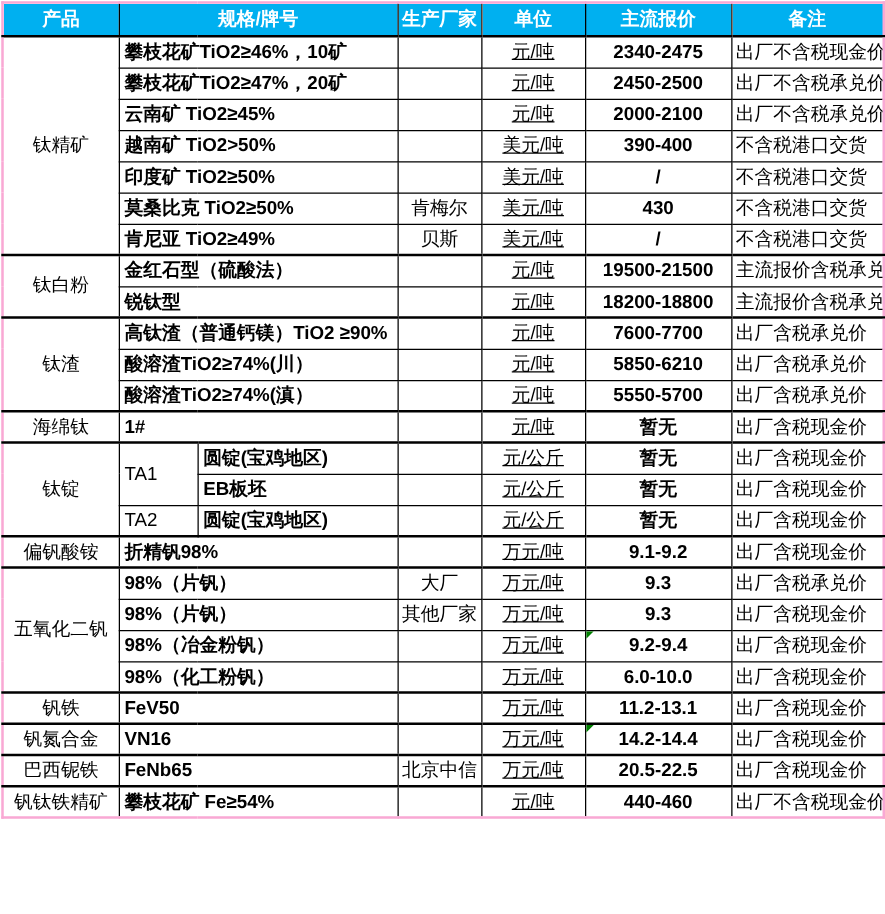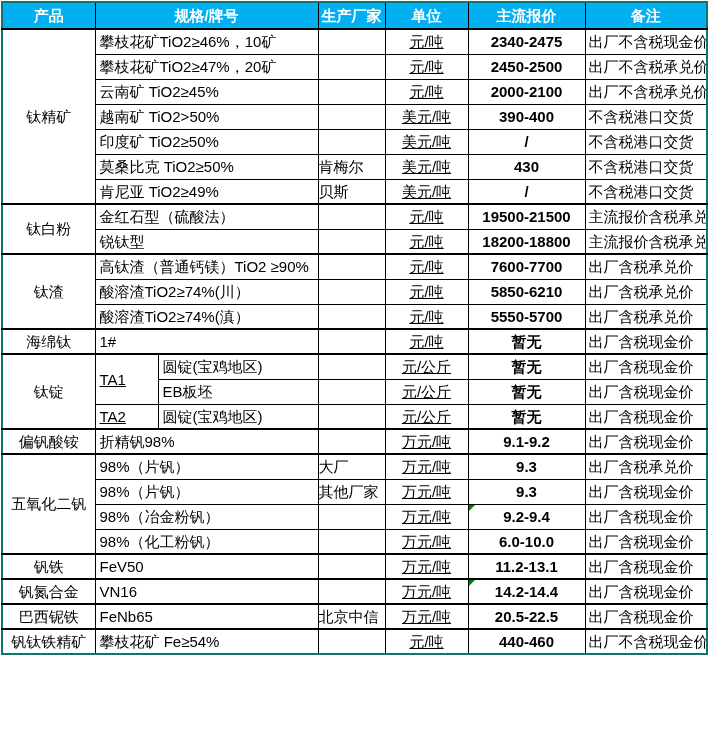--- a/index.html
+++ b/index.html
@@ -13,21 +13,21 @@
   .table-wrap {
     position: absolute;
     top: 1px;
     left: 1px;
   }
   table.price-table {
     border-collapse: collapse;
     table-layout: fixed;
     width: 705px;
     height: 495px;
-    border: 2px solid #0f766e;
+    border: 2px solid #f9a8d4;
   }
   .price-table th,
   .price-table td {
     border: 1px solid #000000;
     padding: 0 2px;
     font-size: 15px;
     color: #000000;
     white-space: nowrap;
     overflow: hidden;
     vertical-align: middle;
@@ -37,23 +37,23 @@
     background: #00B0F0;
     color: #ffffff;
     font-weight: bold;
     text-align: center;
     border-bottom: 2px solid #000000;
     height: 25px;
   }
   .price-table tbody tr { height: 25px; }
   .price-table tbody tr.group-start td { border-top: 2px solid #000000; }
   td.cell-product { text-align: center; }
-  td.cell-grade   { text-align: left; padding-left: 4px; text-decoration: underline; }
-  td.cell-spec    { text-align: left; padding-left: 4px; }
-  td.cell-vendor  { padding: 0; }
+  td.cell-grade   { text-align: left; padding-left: 4px; }
+  td.cell-spec    { text-align: left; padding-left: 4px; font-weight: bold; }
+  td.cell-vendor  { text-align: center; padding: 0; }
   td.cell-unit    { text-align: center; text-decoration: underline; }
   td.cell-price   { text-align: center; position: relative; font-weight: bold; }
   td.cell-note    { text-align: left; padding-left: 3px; }
   .flag-triangle {
     position: absolute;
     top: 0;
     left: 0;
     width: 0;
     height: 0;
     border-top: 6px solid #008000;

